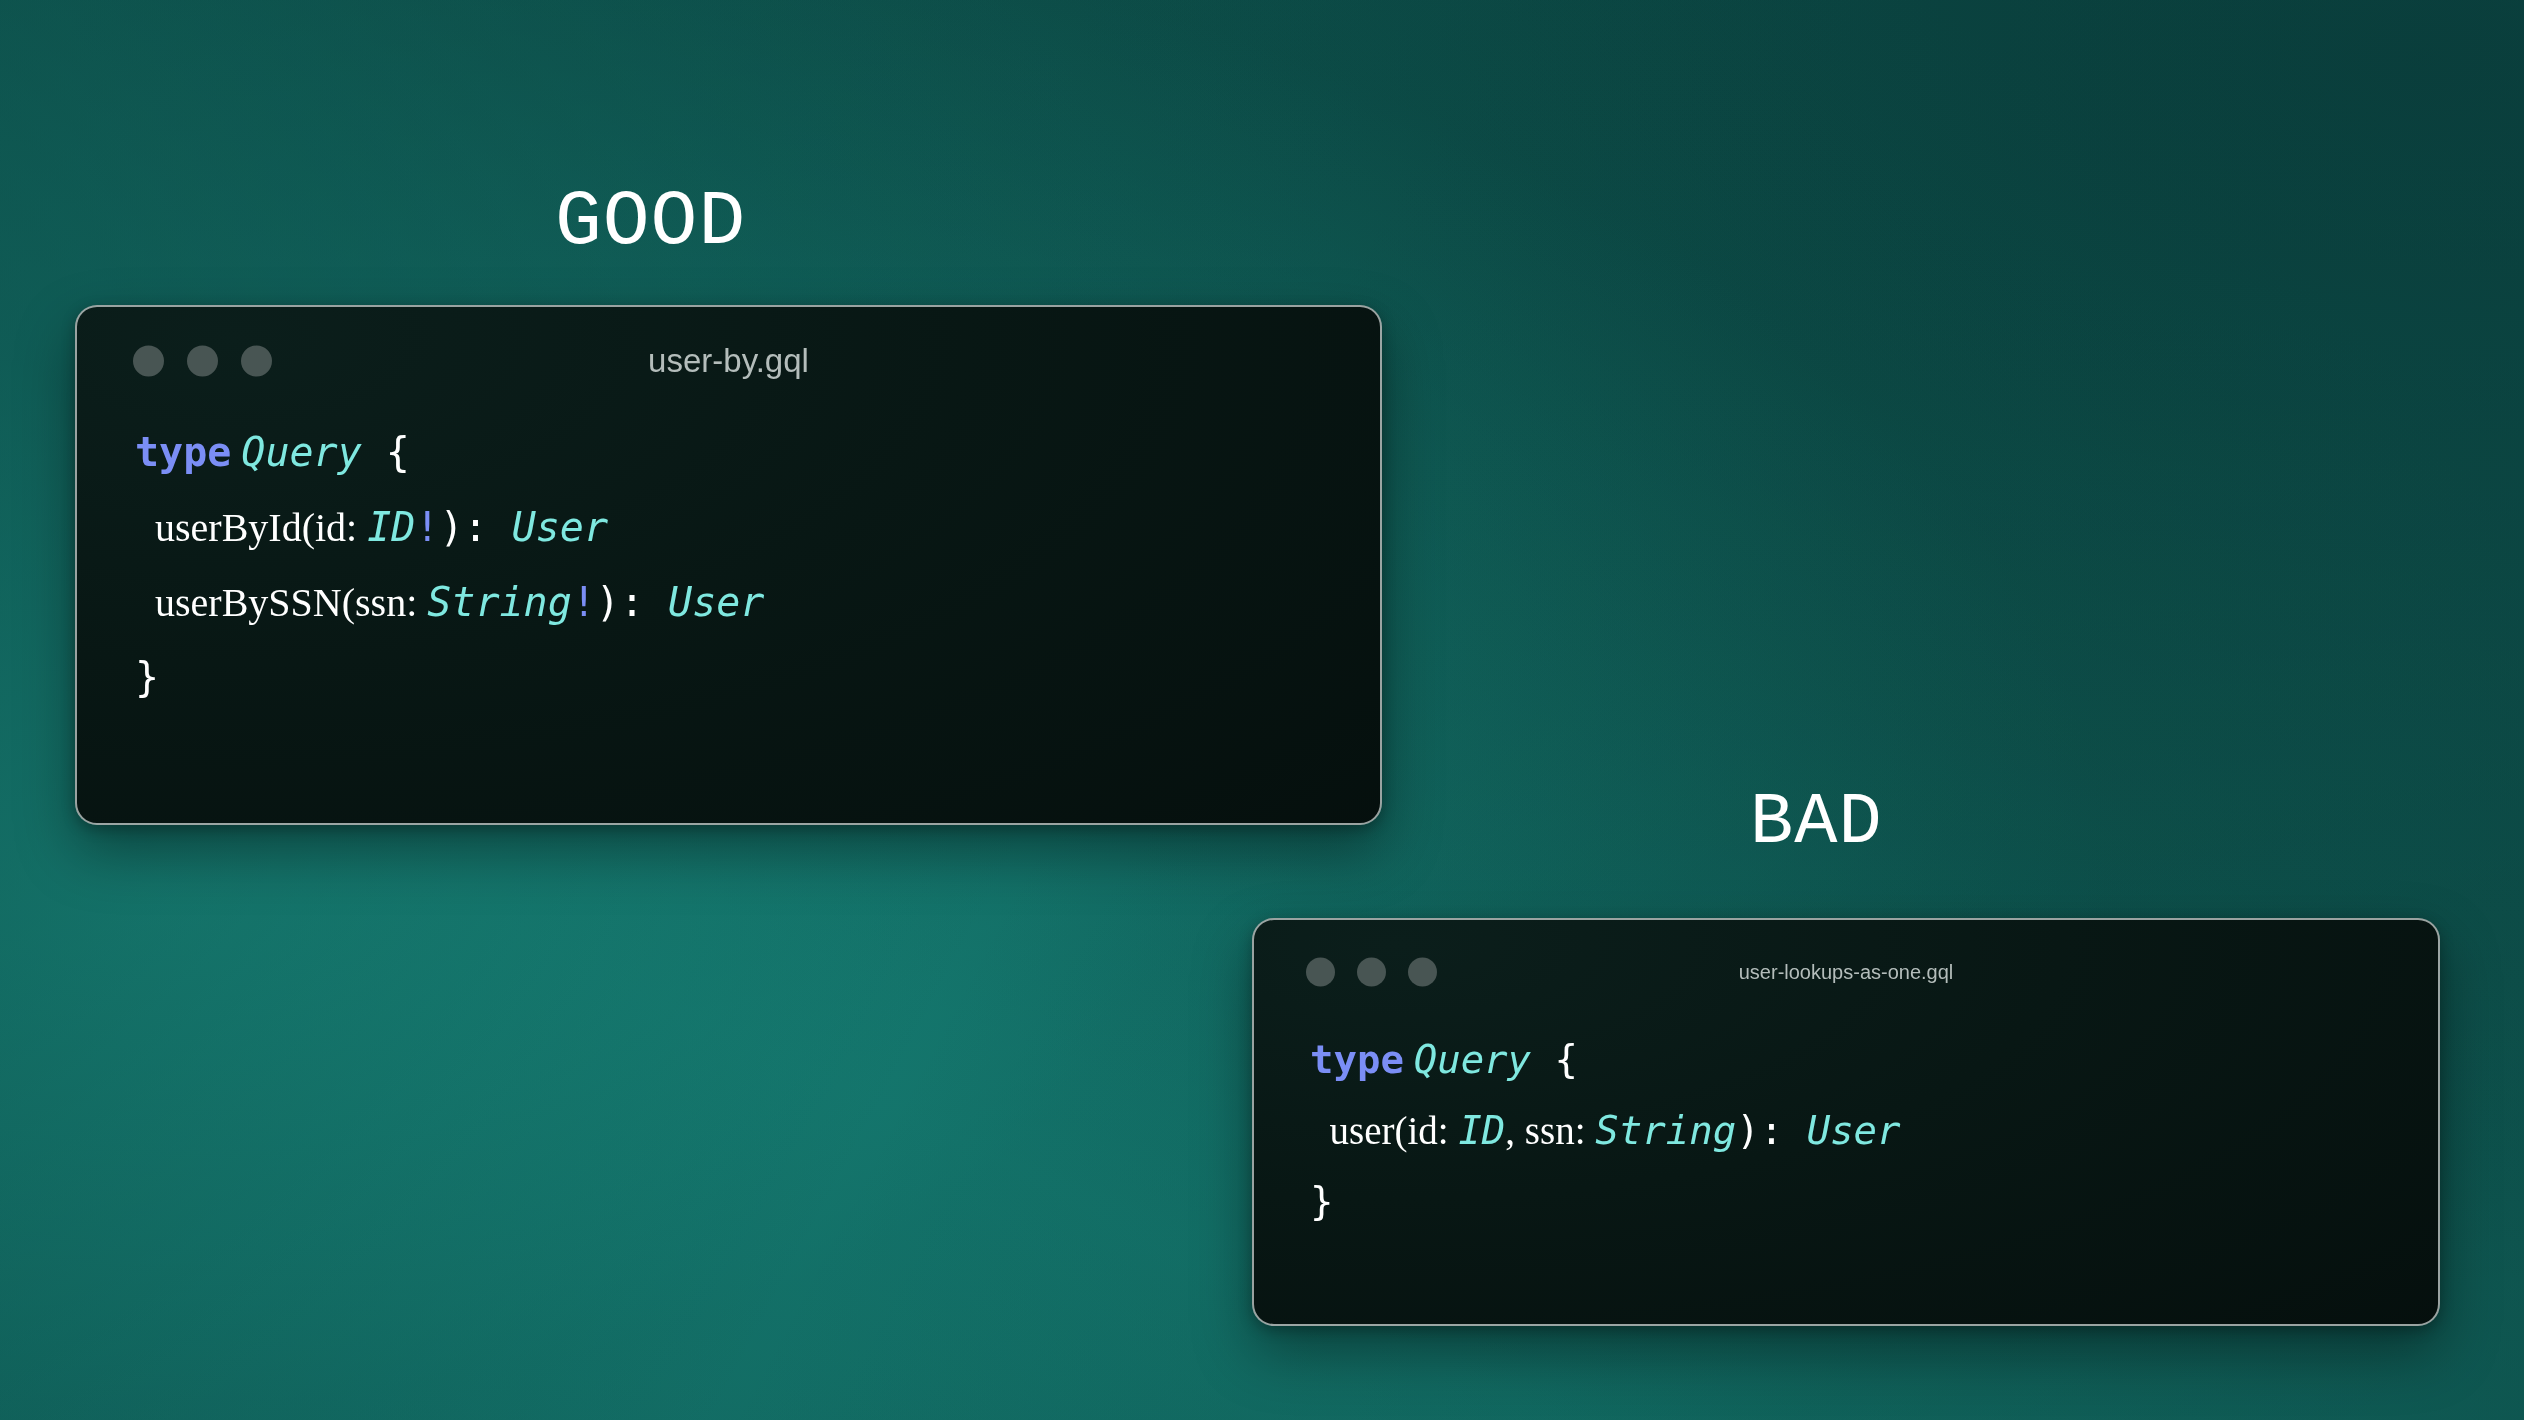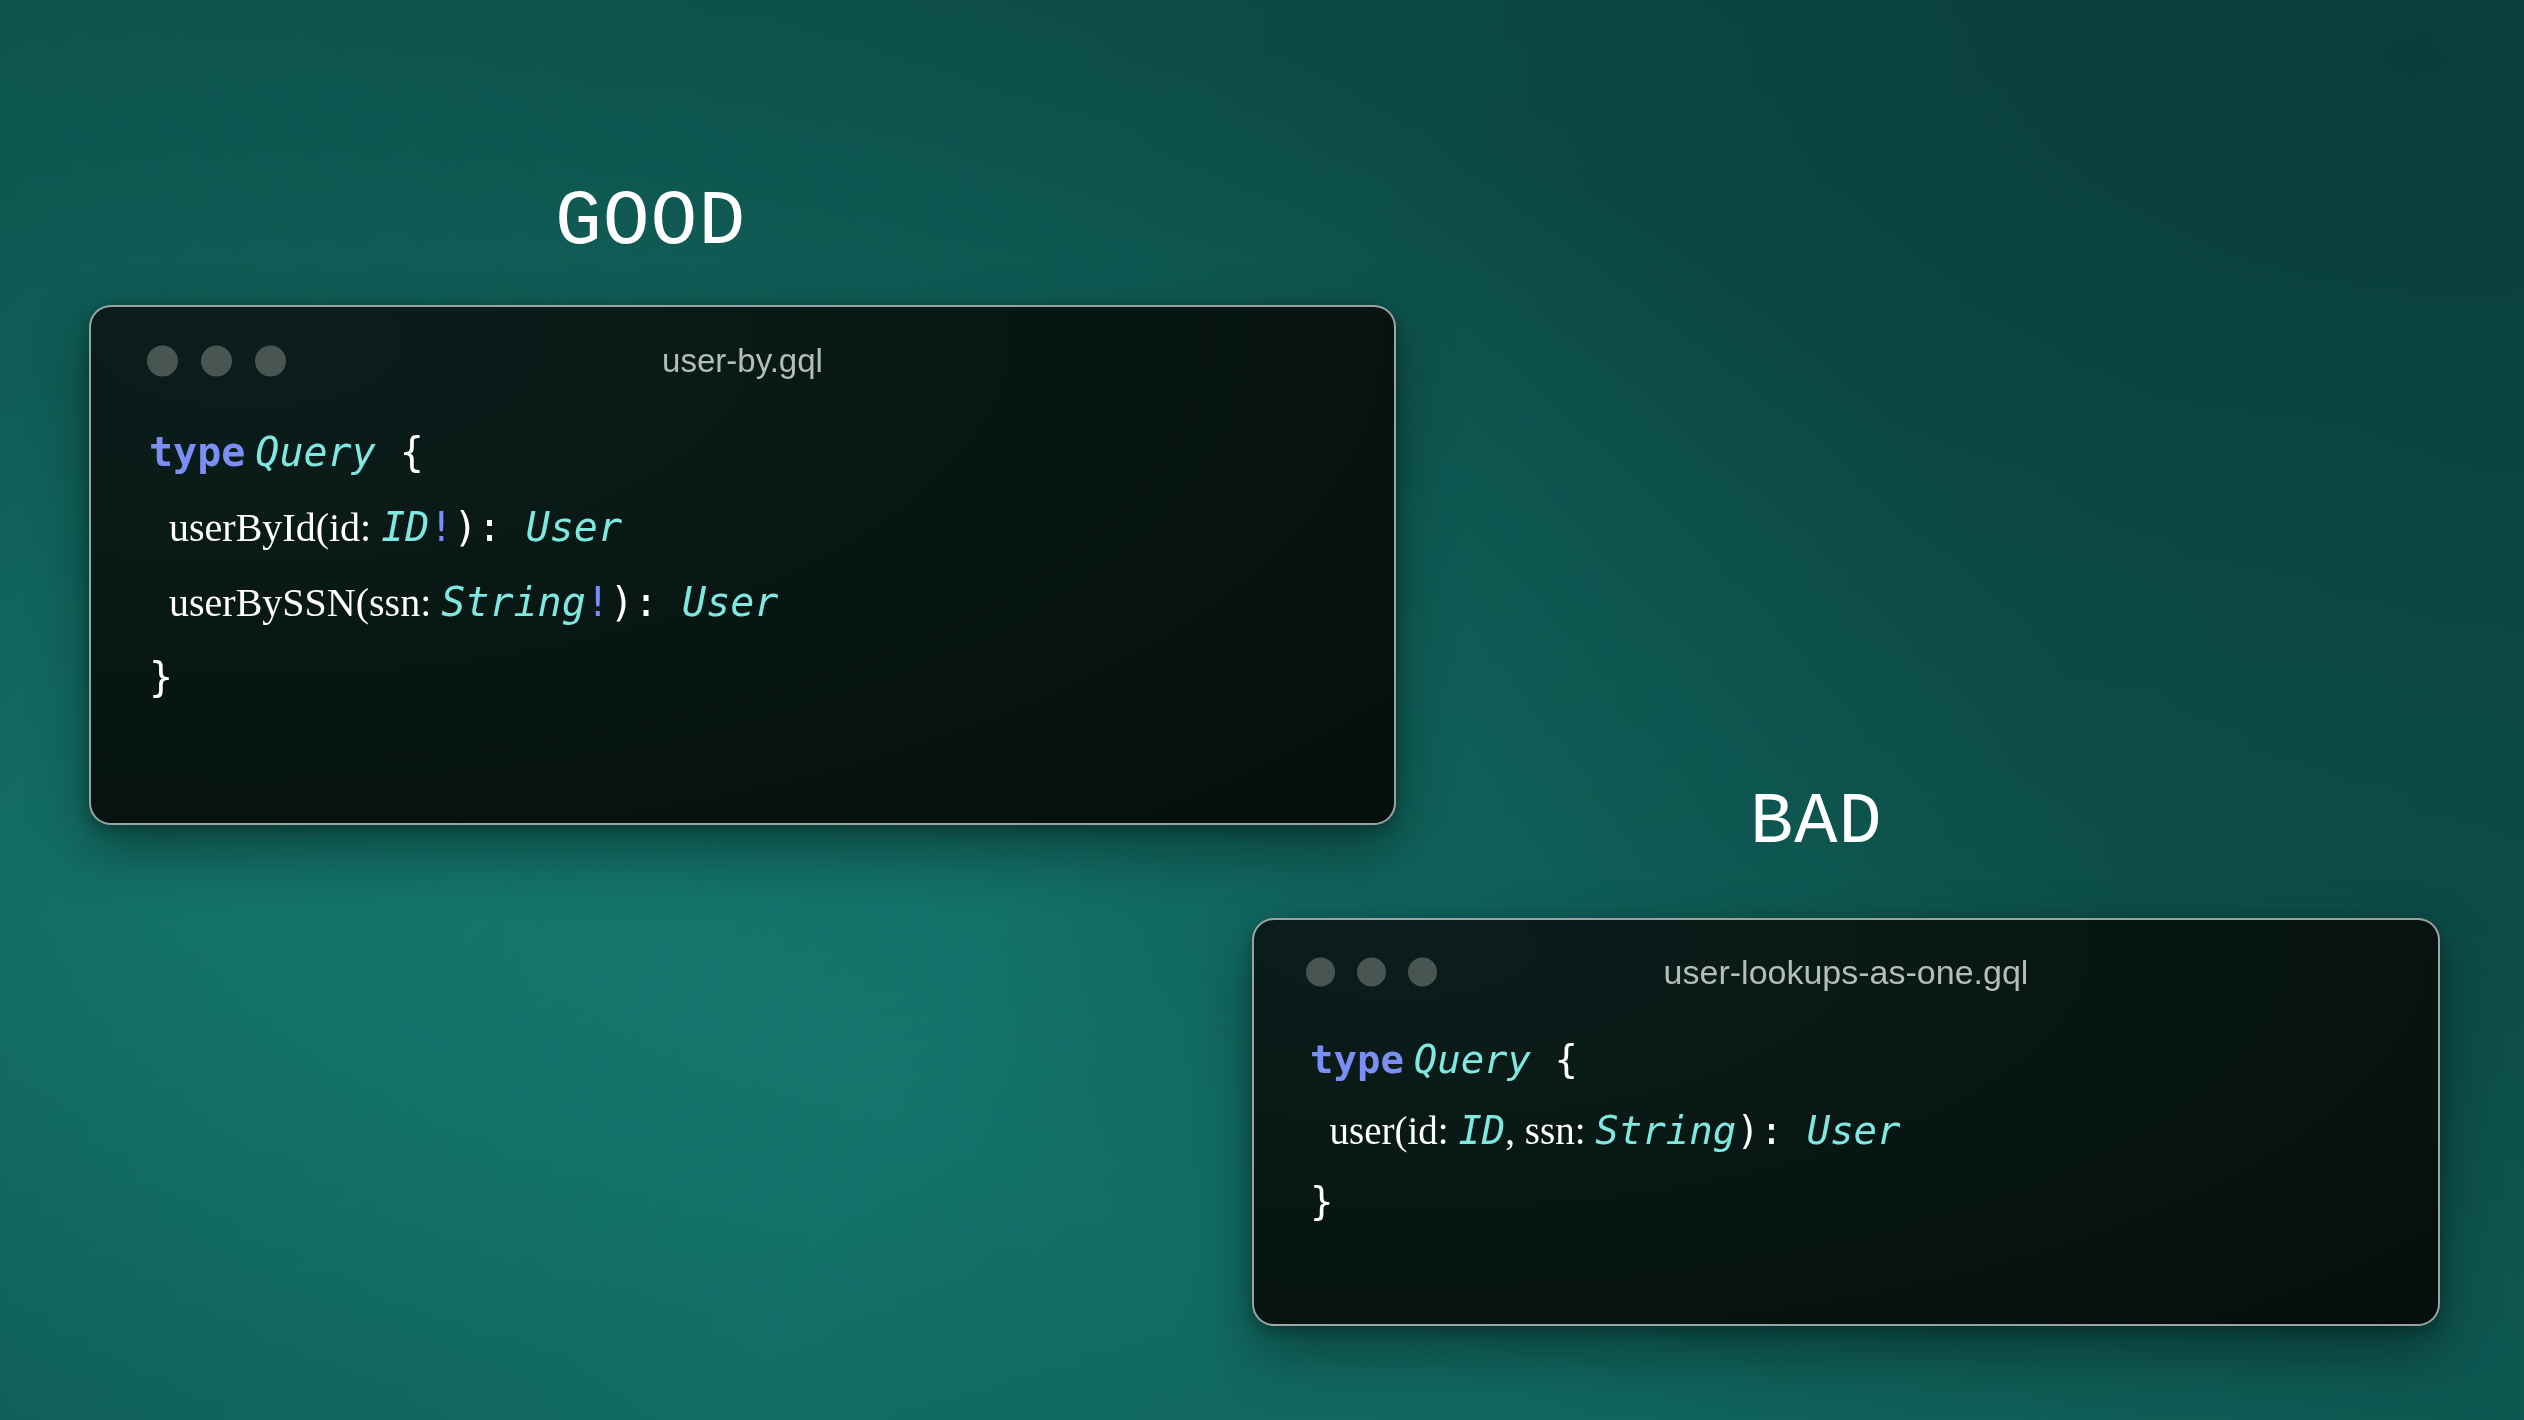--- a/index.html
+++ b/index.html
@@ -40,21 +40,21 @@
     position:absolute;
     border-radius:22px;
     border:2px solid rgba(212,219,217,0.72);
     background:
       radial-gradient(125% 140% at 12% 6%, #0b1e1b 0%, #081714 45%, #050f0d 100%);
     box-shadow:
       0 26px 58px rgba(0,0,0,0.38),
       0 4px 14px rgba(0,0,0,0.28);
     overflow:hidden;
   }
-  #win-good { left:75px;  top:305px; width:1307px; height:520px;margin-left:14px; }
+  #win-good { left:75px;  top:305px; width:1307px; height:520px; }
   #win-bad  { left:1252px; top:918px; width:1188px; height:408px; }
 
   .titlebar {
     position:relative;
     height:108px;
   }
   #win-bad .titlebar { height:104px; }
 
   .dots {
     position:absolute;
@@ -72,21 +72,21 @@
   .filename {
     position:absolute;
     left:0; right:0; top:50%;
     transform:translateY(-50%);
     text-align:center;
     color:#b4bdbb;
     font-size:33px;
     font-family:"Liberation Sans", sans-serif;
     letter-spacing:0px;
   }
-  #win-bad .filename { font-size:34px;text-align:center; }
+  #win-bad .filename { font-size:20px;text-align:center; }
 
   .code {
     padding:0 0 0 58px;
     font-family:"DejaVu Sans Mono", monospace;
     font-size:40px;
     line-height:74px;
     white-space:pre;
     color:#ffffff;
   }
   #win-bad .code { padding-left:56px; font-size:39px; line-height:71px; }

